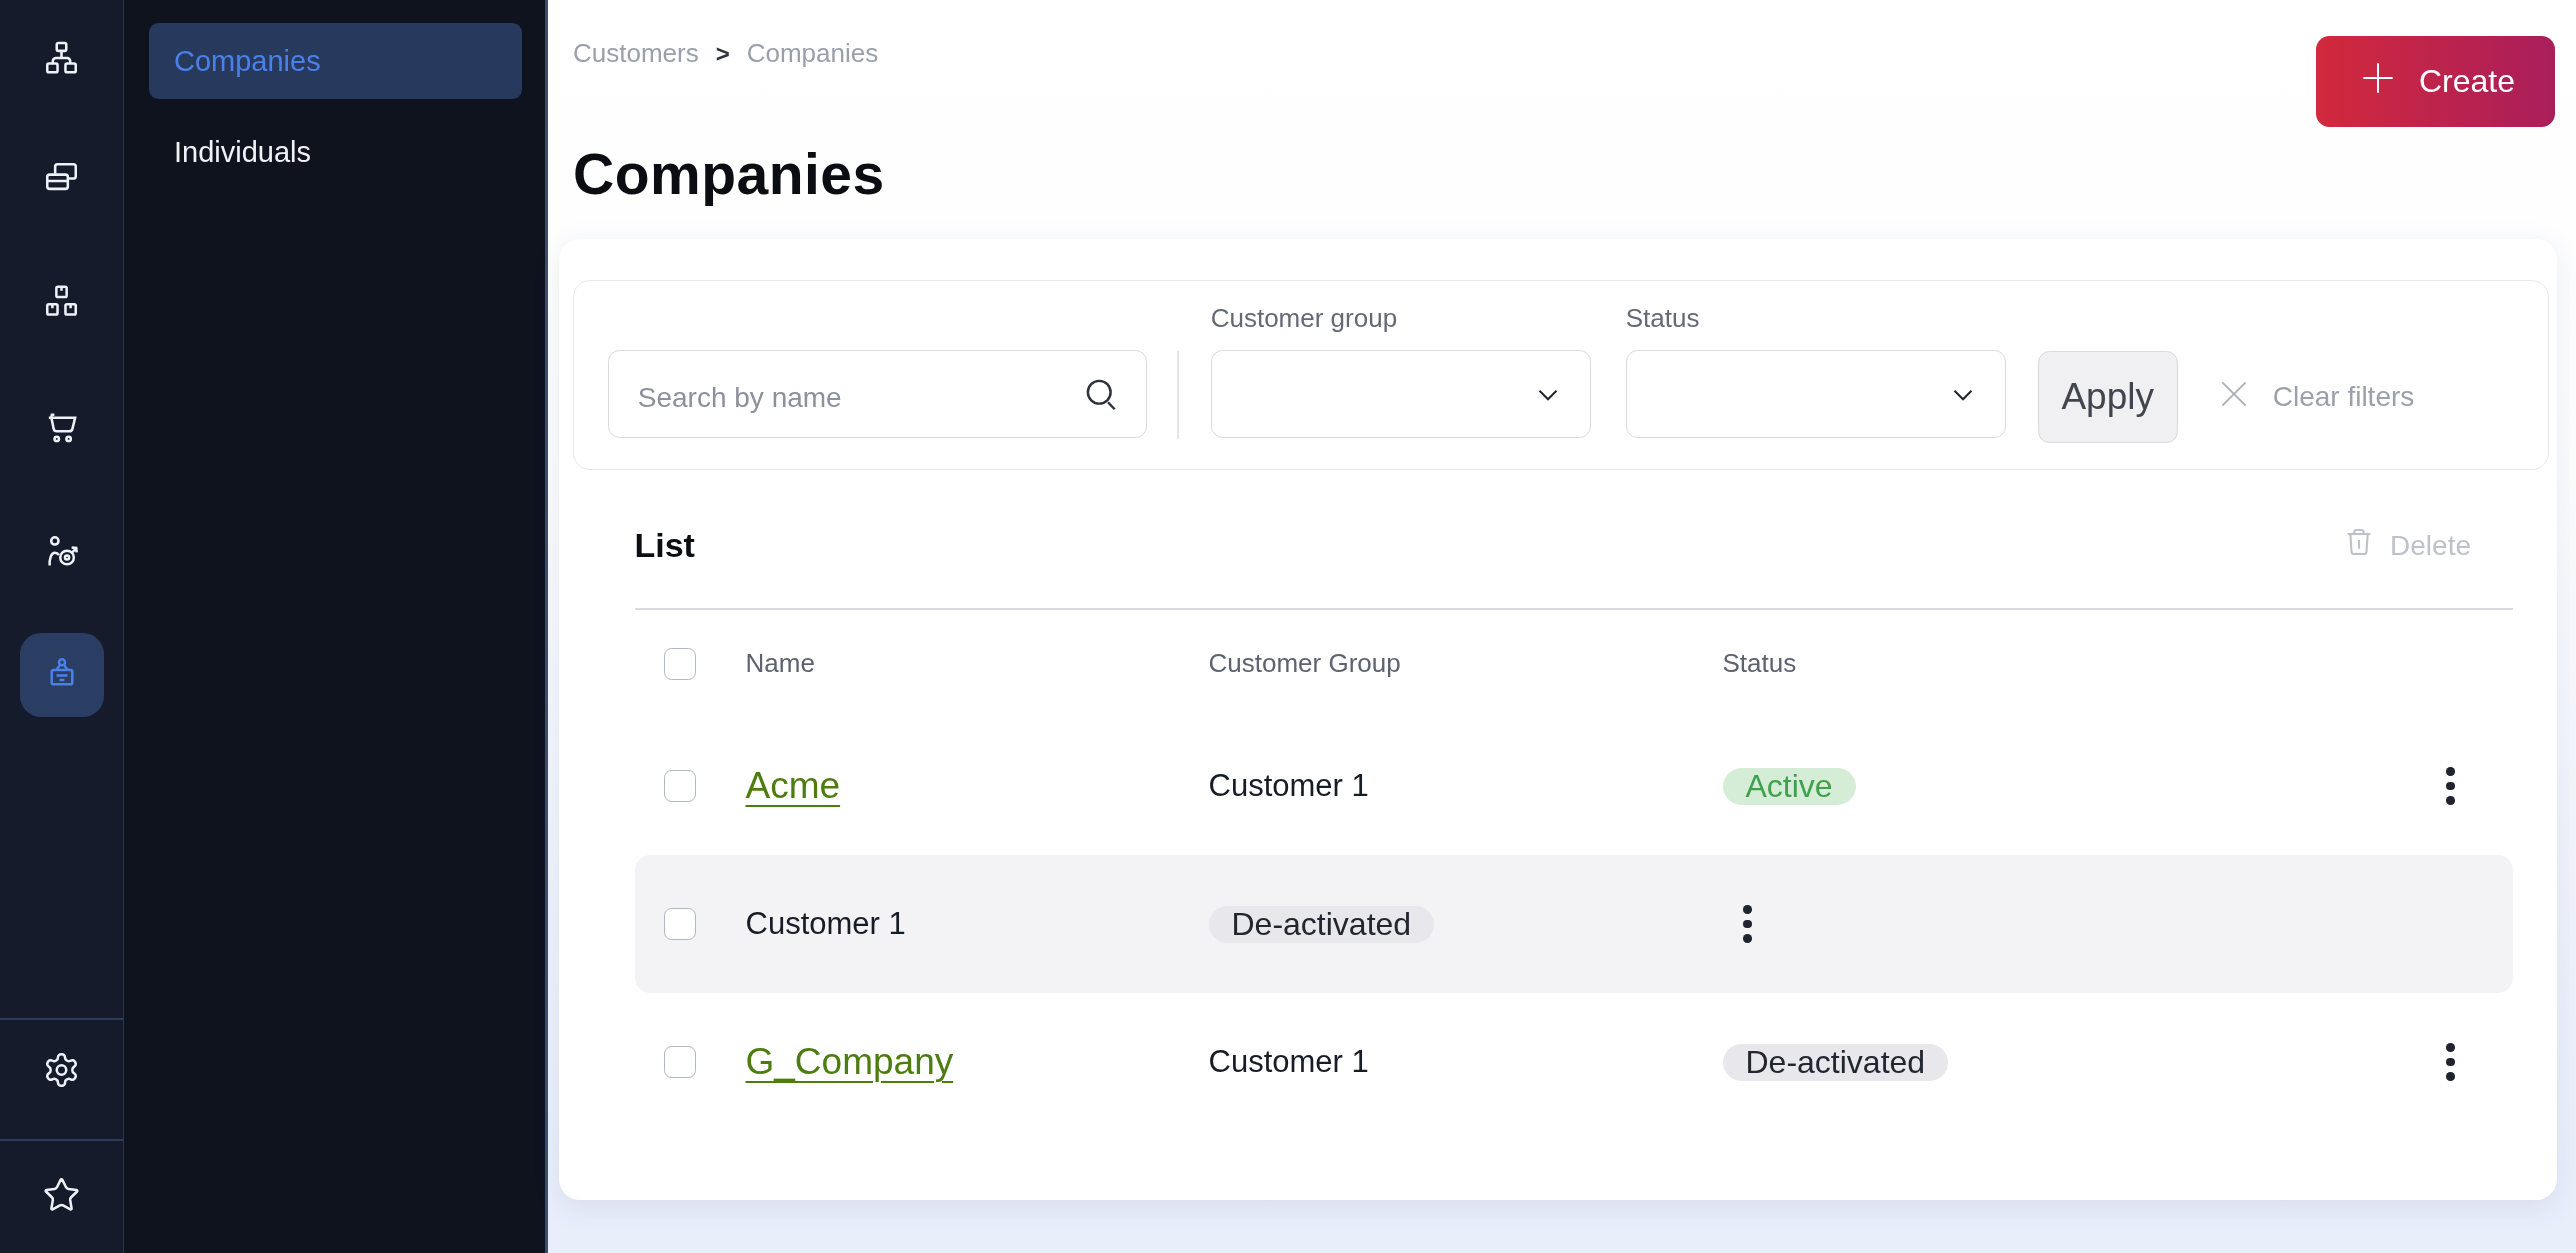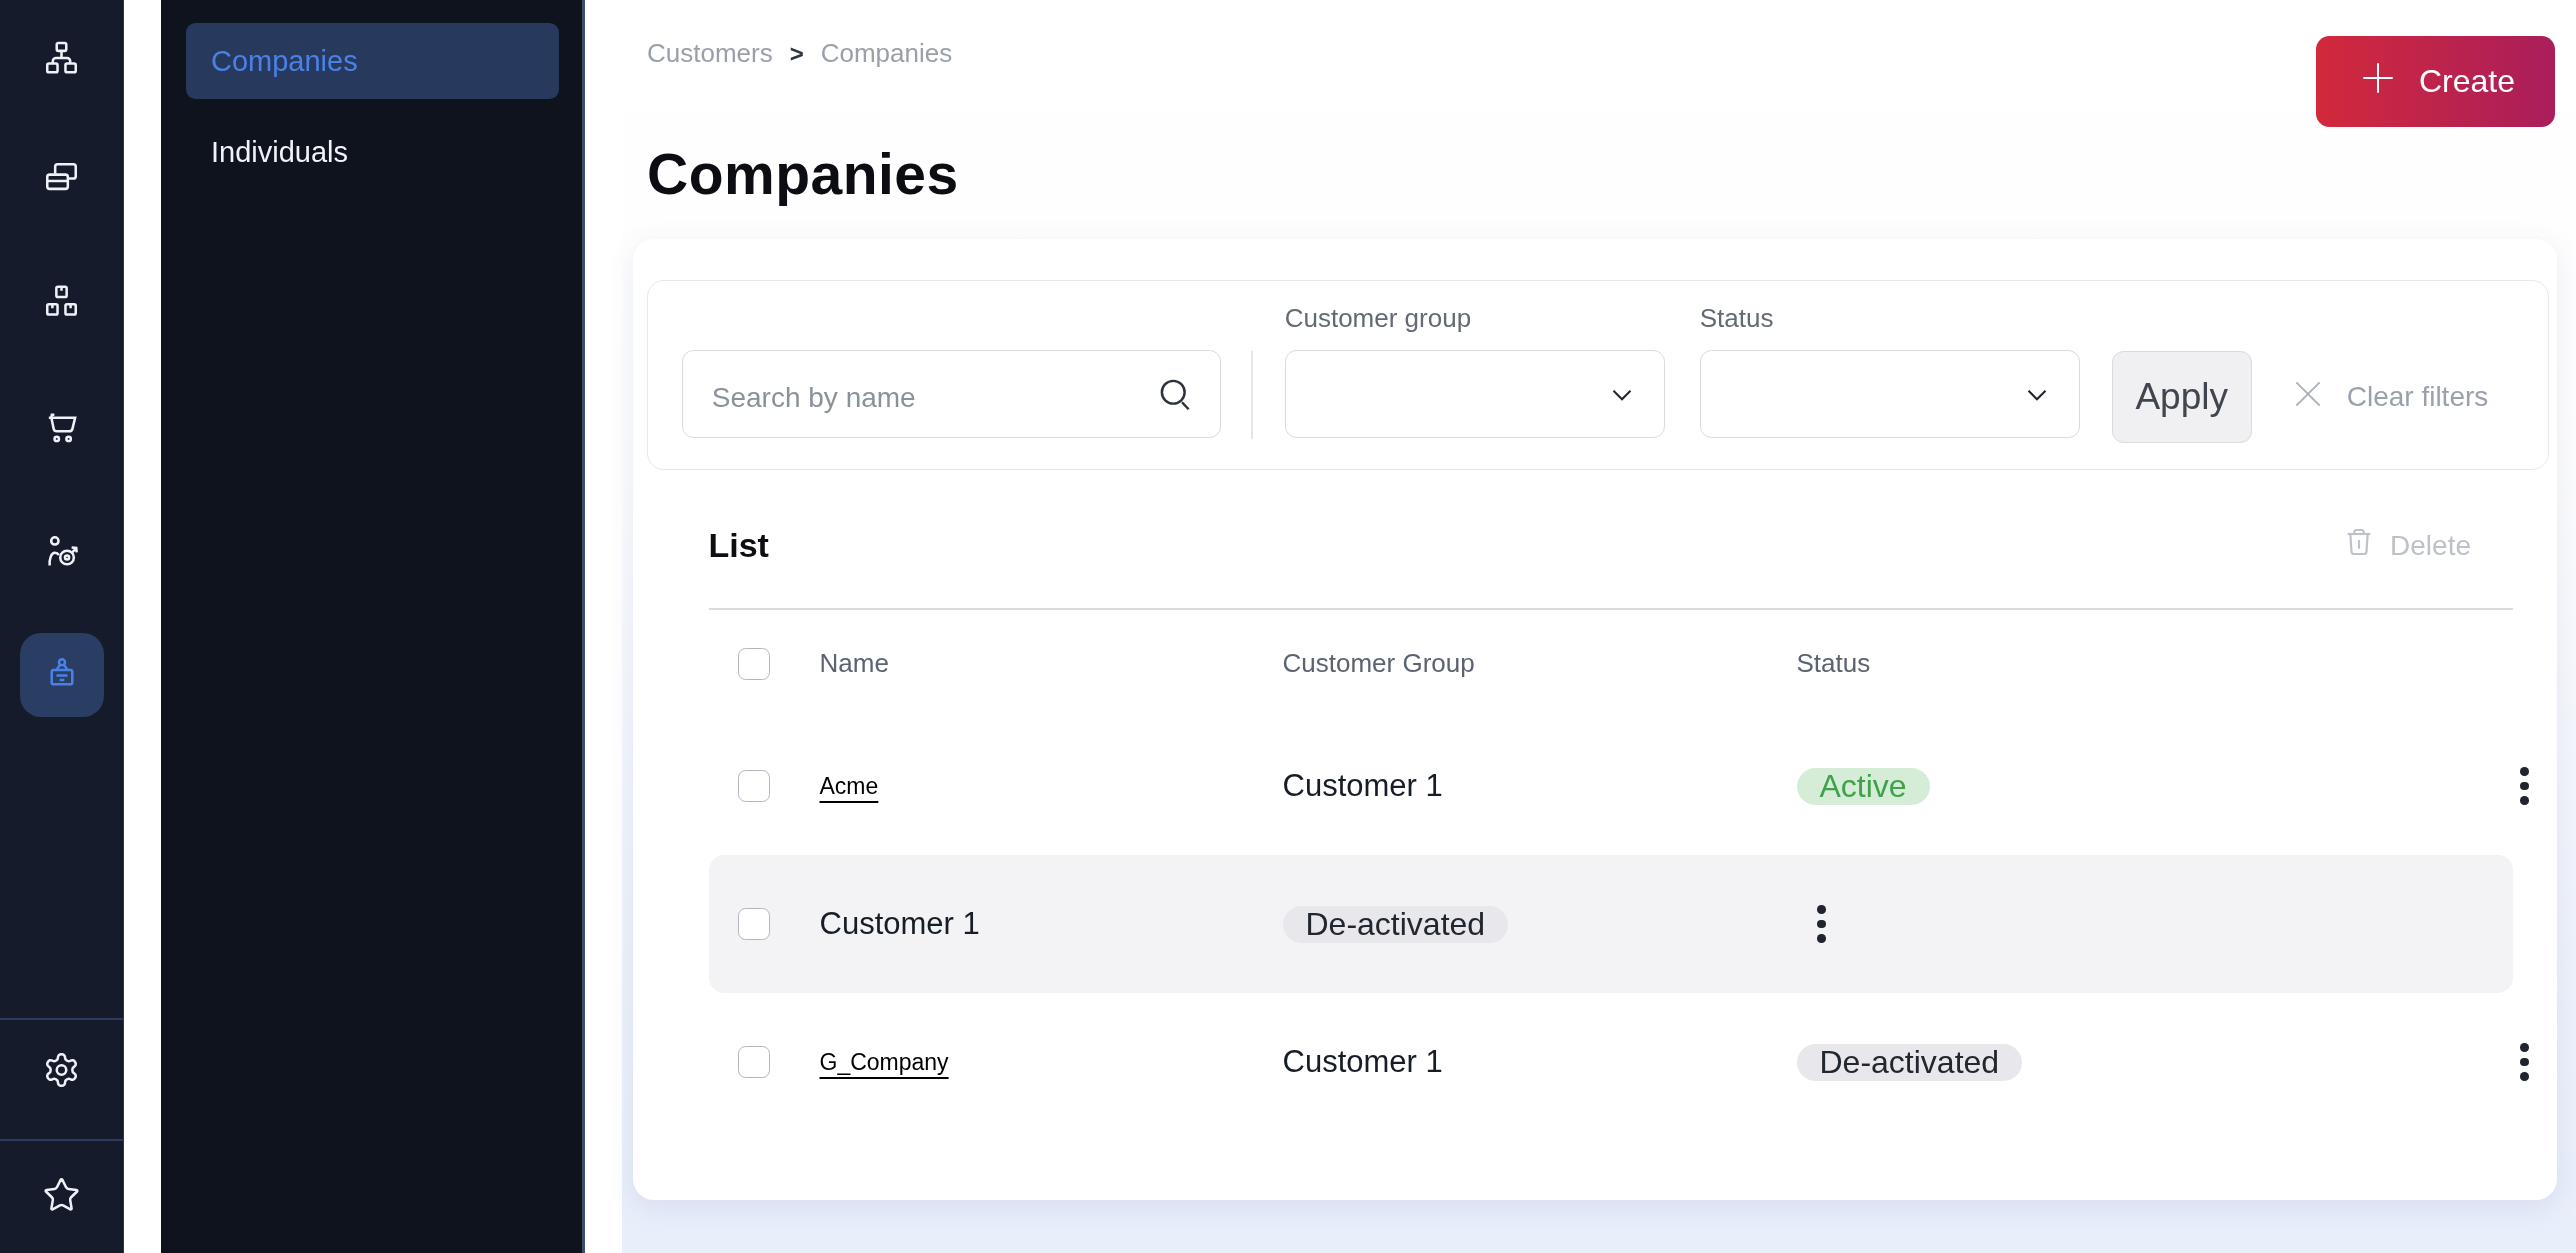--- a/index.html
+++ b/index.html
@@ -1,21 +1,21 @@
 <!DOCTYPE html>
 <html style="--accent-blue: #4a80e8; --create-gradient-start: #d2293c; --create-gradient-end: #a91e5b; --status-active-bg: #d5edd7; --status-active-text: #3fa14b; --status-deactivated-bg: #e7e7ec; --status-deactivated-text: #22262f;"><head>
 <meta charset="utf-8">
 <style>
   * { box-sizing: border-box; margin: 0; padding: 0; }
   html, body { width: 2576px; height: 1254px; overflow: hidden; }
   body {
     font-family: "Liberation Sans", sans-serif;
     background: #fff;
   }
-  .app { display: flex; width: 2576px; height: 1254px; gap: 37px; }
+  .app { display: flex; width: 2576px; height: 1254px; }
 
   
   .rail {
     position: relative; width: 124px; height: 100%;
     background: #151b2b; border-right: 1.9px solid #2b3752; flex: none;
   }
   .rail-item {
     position: absolute; left: 50%; transform: translateX(-50%);
     width: 69px; height: 57px; display: flex; align-items: center; justify-content: center;
     color: #eef1f7; background: transparent; border: none; cursor: pointer;
@@ -133,21 +133,21 @@
   .thead { height: 107px; }
   .thead .th { font-size: 26px; color: #5b6270; }
   .row { height: 138px; border-radius: 15.3px; }
   .row:nth-child(odd) { background: #f3f3f6; }
   .cell.check { padding-left: 29px; }
   .checkbox {
     display: block; width: 32px; height: 32px; background: #fff;
     border: 1.9px solid #b2b6bf; border-radius: 7.6px; cursor: pointer;
   }
   .name-link {
-    font-size: 23px; font-weight: 500; color: #000000;
+    font-size: 37px; font-weight: 500; color: #4d7c0f;
     text-decoration: underline; text-underline-offset: 6.7px; text-decoration-thickness: 1.9px;
     cursor: pointer;
   }
   .cell.group { font-size: 31px; color: #171d27; }
   .badge {
     display: inline-block; padding: 0 23px; border-radius: 955px; font-size: 32px; text-align: center;
   }
   .badge[data-status="active"] { background: var(--status-active-bg, #d5edd7); color: var(--status-active-text, #3fa14b); }
   .badge[data-status="deactivated"] { background: var(--status-deactivated-bg, #e7e7ec); color: var(--status-deactivated-text, #22262f); }
   .kebab {

